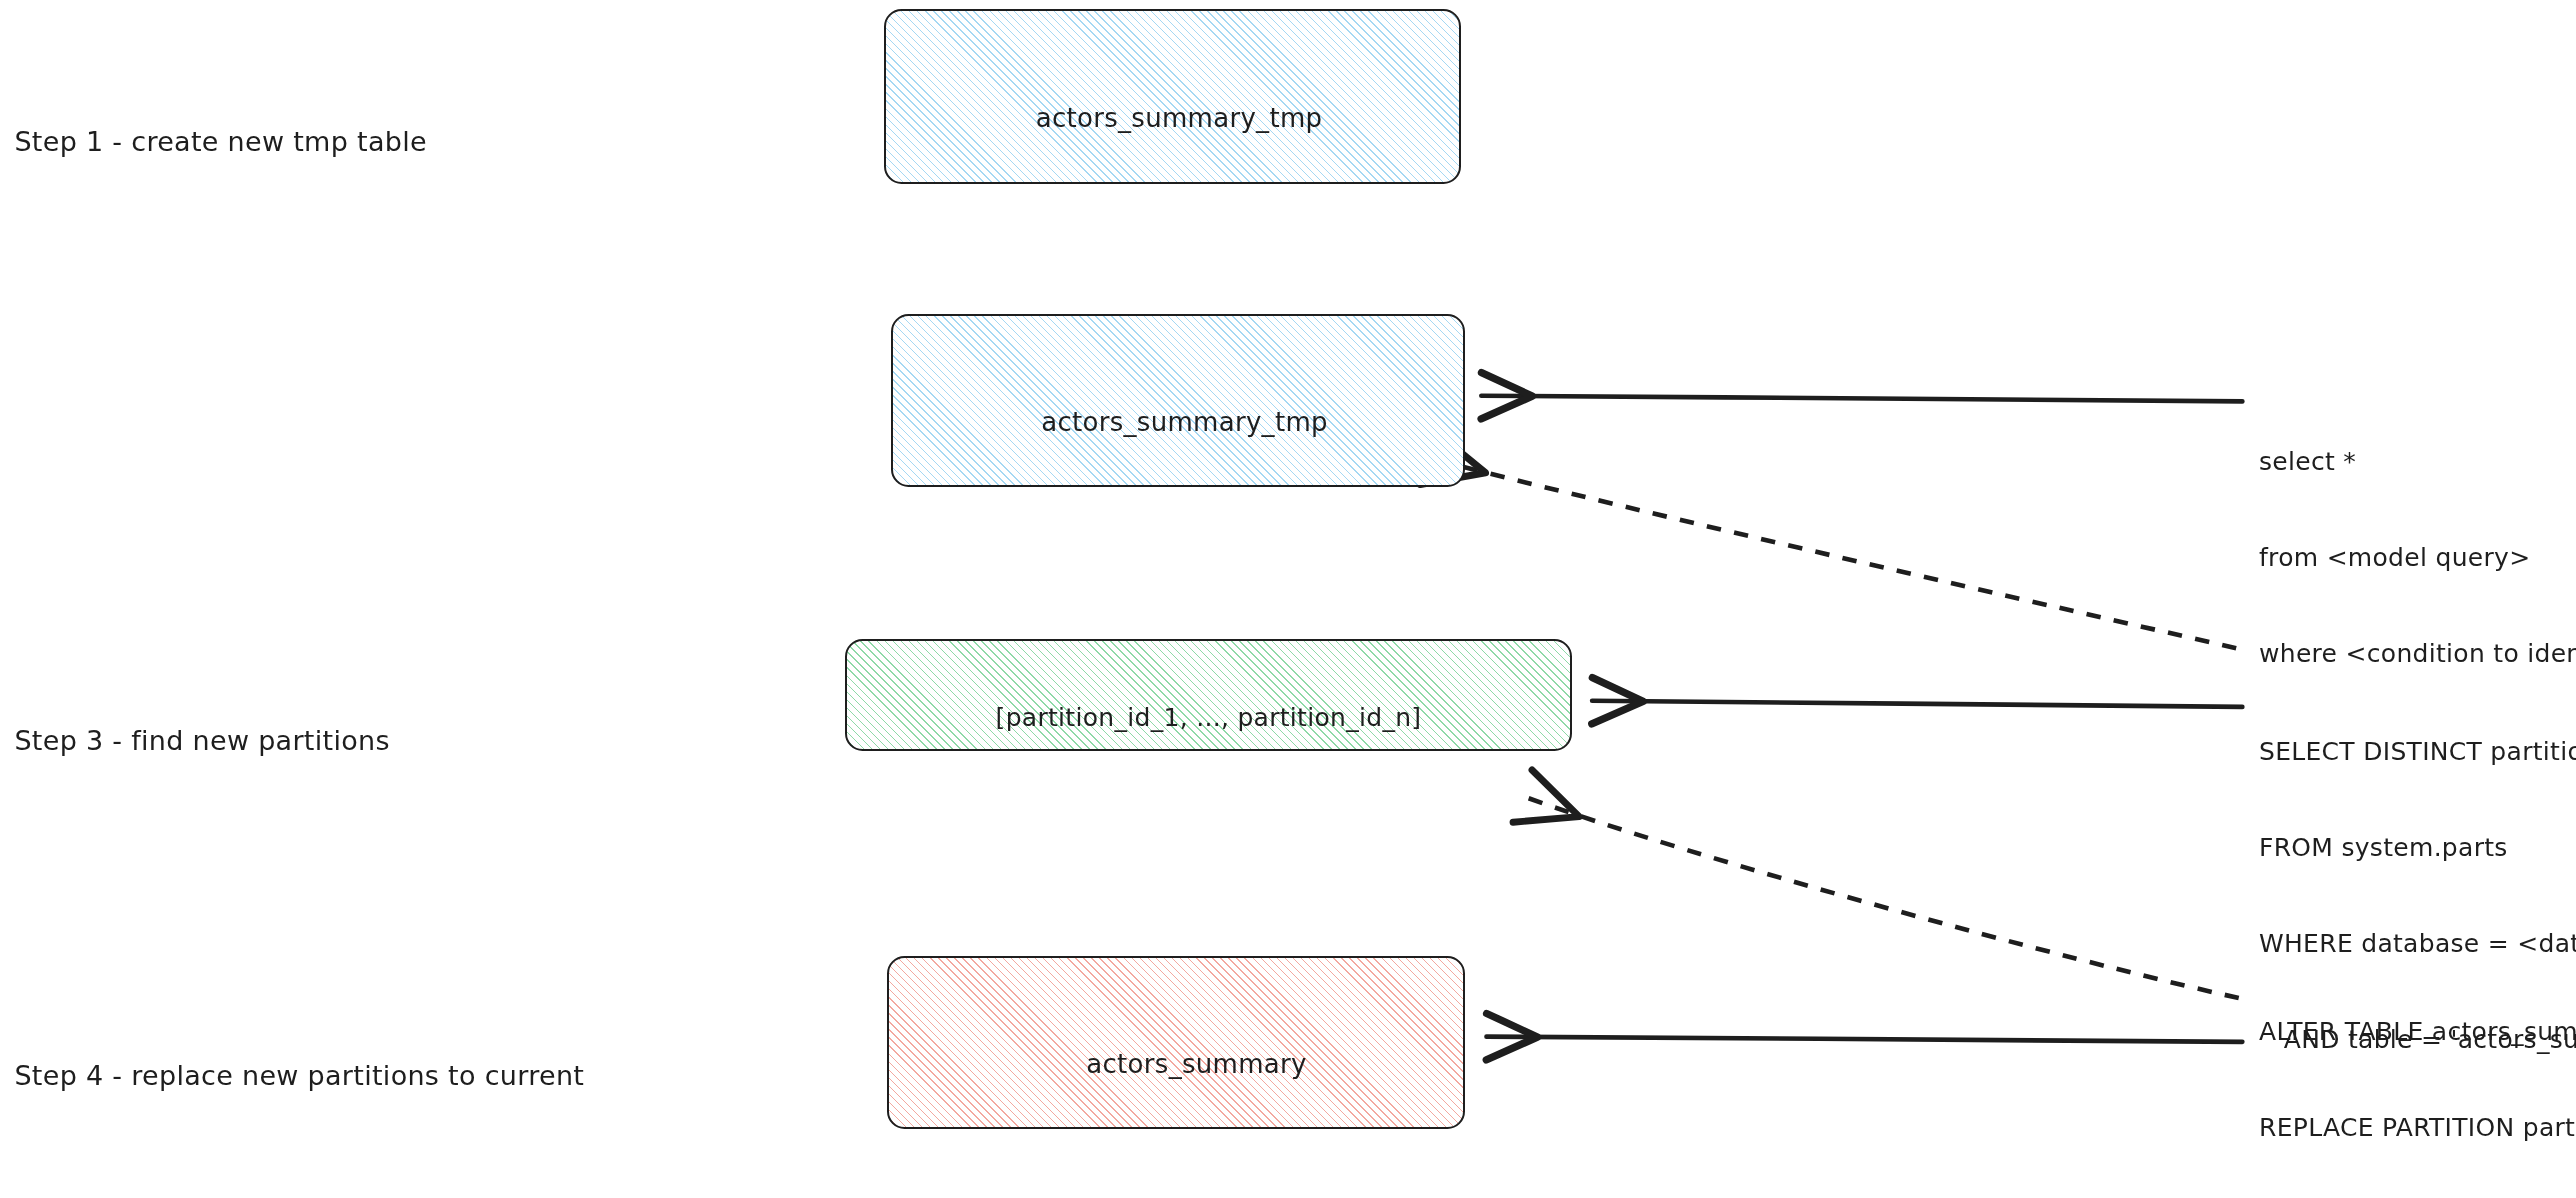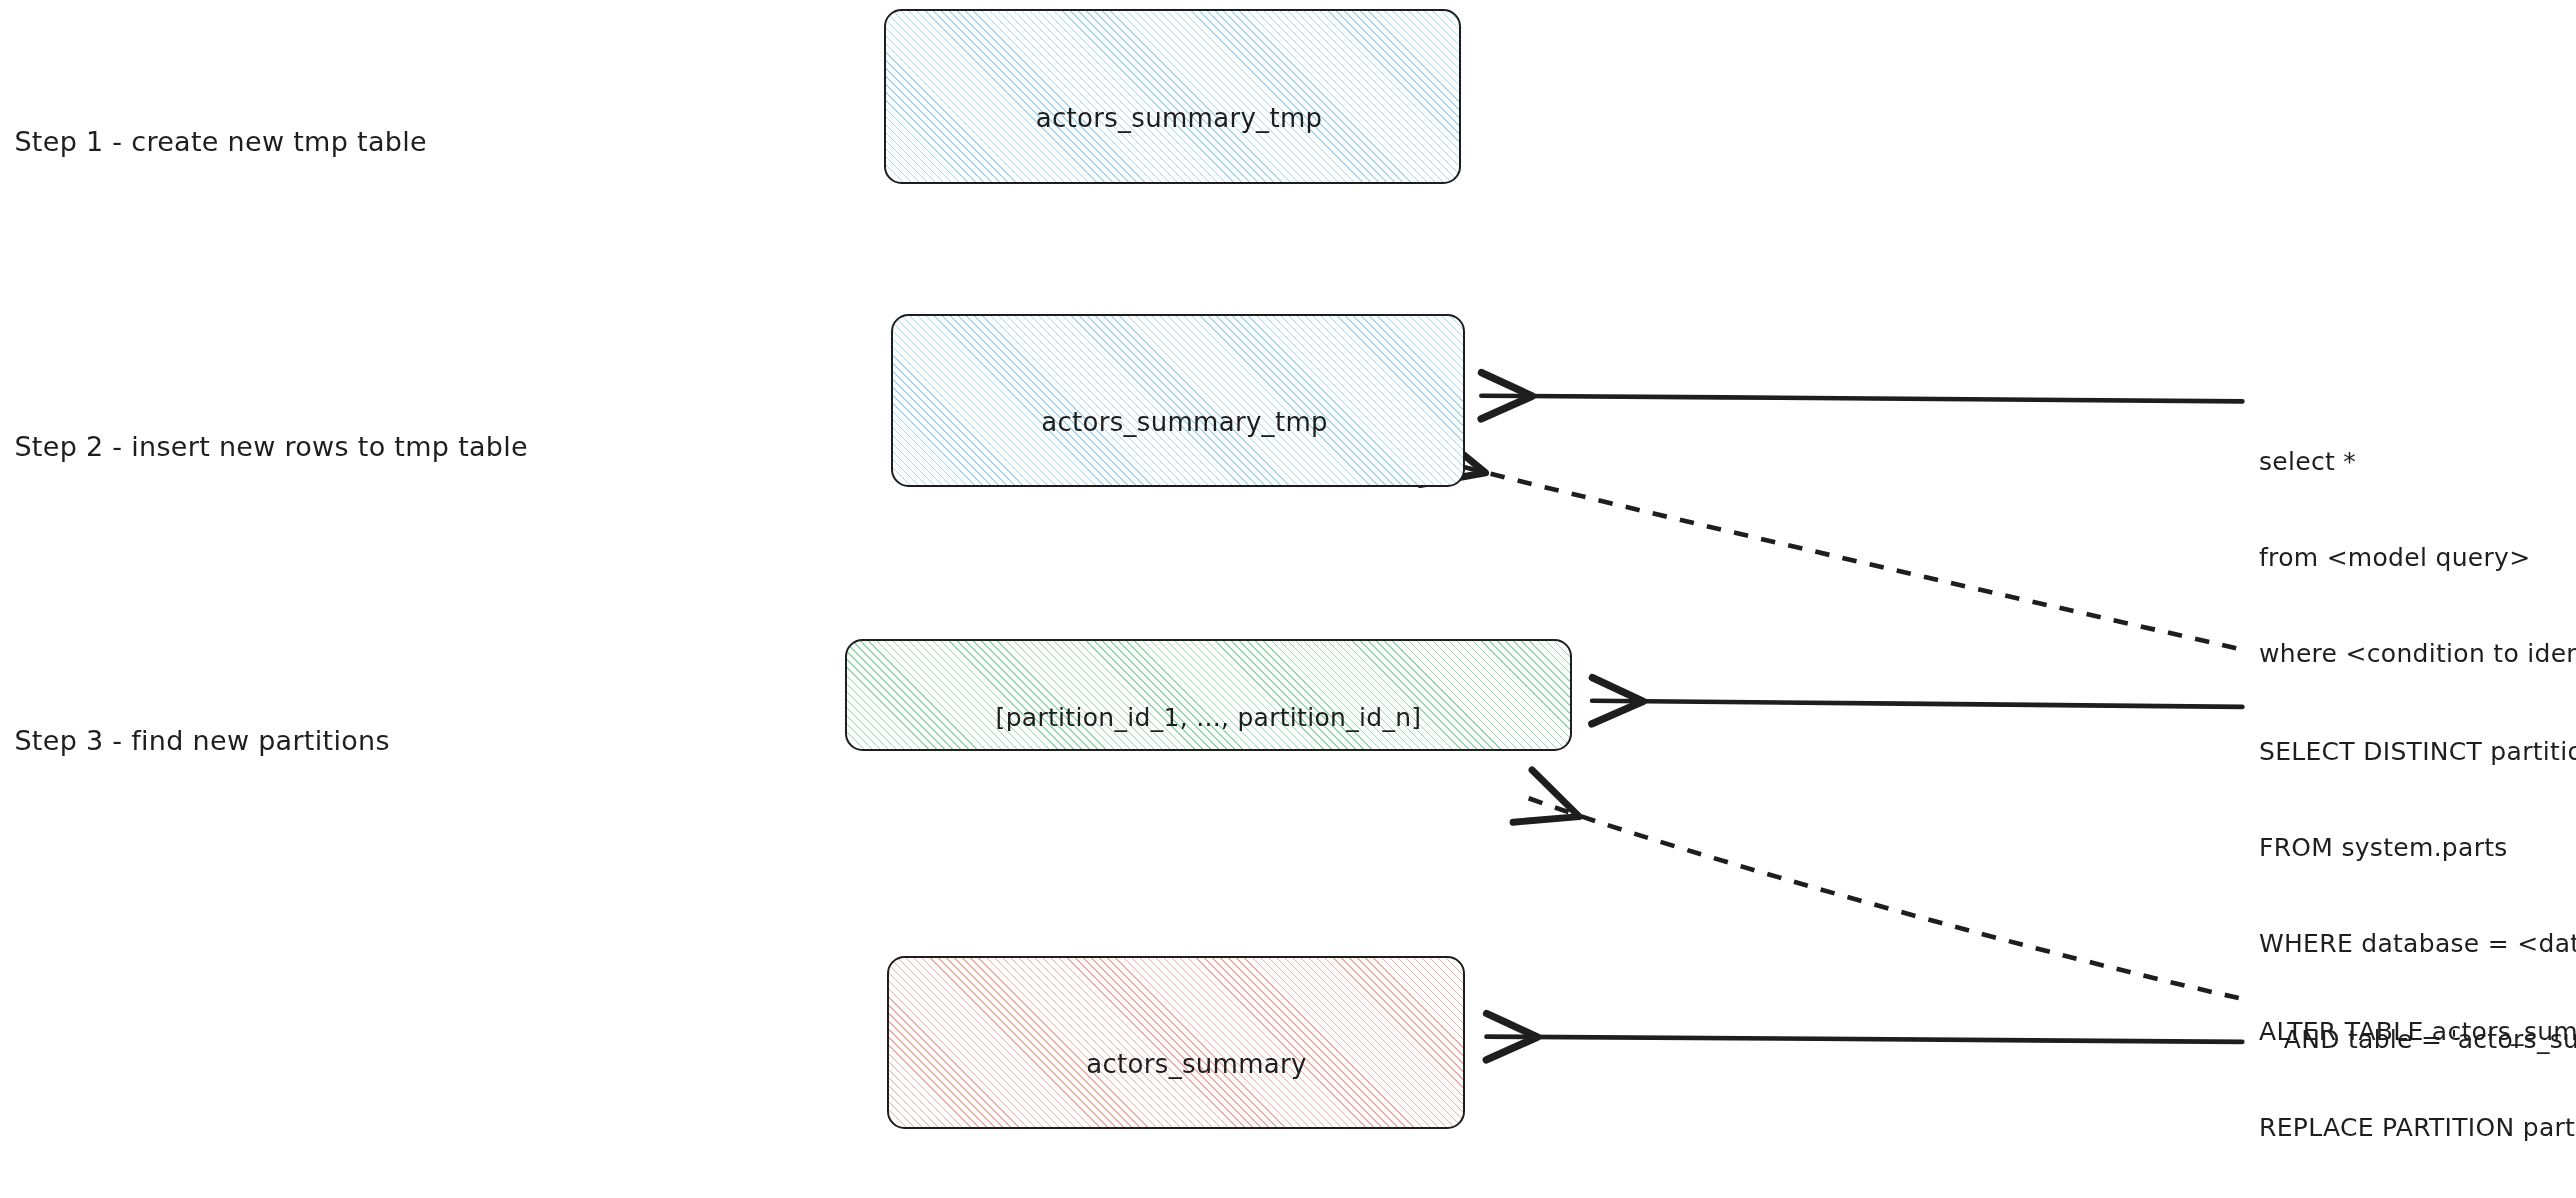--- a/index.html
+++ b/index.html
@@ -118,21 +118,20 @@
 
     <path d="M4352,2022 C4100,2019 3300,2015 2885,2012" fill="none" stroke="#1e1e1e" stroke-width="9" stroke-linecap="round" marker-end="url(#ah)"></path>
   </svg>
 
   <div class="hand step-label" style="left:14.4px; top:82px;">Step 1 - create new tmp table</div>
 
   <div class="node fill-blue" style="left:884px; top:8.8px; width:577px; height:175px;">
     <span class="hand box-label inner-label" style="position:relative; top:0;">actors_summary_tmp</span>
   </div>
 
-  <div class="hand step-label" style="left:14.4px; top:387px;">Step 2 - insert new rows to tmp table</div>
 
   <div class="node fill-blue" style="left:891px; top:314px; width:574px; height:173px;">
     <span class="hand box-label inner-label" style="position:relative; top:0;">actors_summary_tmp</span>
   </div>
 
   <div class="hand sql-block" style="left:2259px; top:338px;">
     <span class="ln">select *</span>
     <span class="ln">from &lt;model query&gt;</span>
     <span class="ln">where &lt;condition to identify new&gt;</span>
   </div>
@@ -143,20 +142,21 @@
     <span class="hand box-label inner-label" style="position:relative; top:0; font-size:25px;">[partition_id_1, ..., partition_id_n]</span>
   </div>
 
   <div class="hand sql-block" style="left:2259px; top:628px;">
     <span class="ln">SELECT DISTINCT partition_id</span>
     <span class="ln">FROM system.parts</span>
     <span class="ln">WHERE database = &lt;database&gt;</span>
     <span class="ln">   AND table = 'actors_summary_tmp'</span>
   </div>
 
+  <div class="hand step-label" style="left:14.4px; top:1016px;">Step 4 - replace new partitions to current</div>
 
   <div class="node fill-pink" style="left:887px; top:956px; width:578px; height:173px;">
     <span class="hand box-label inner-label" style="position:relative; top:0;">actors_summary</span>
   </div>
 
   <div class="hand sql-block" style="left:2259px; top:908px;">
     <span class="ln">ALTER TABLE actors_summary</span>
     <span class="ln">REPLACE PARTITION partition_id_1</span>
     <span class="ln">FROM actors_summary_tmp,</span>
     

